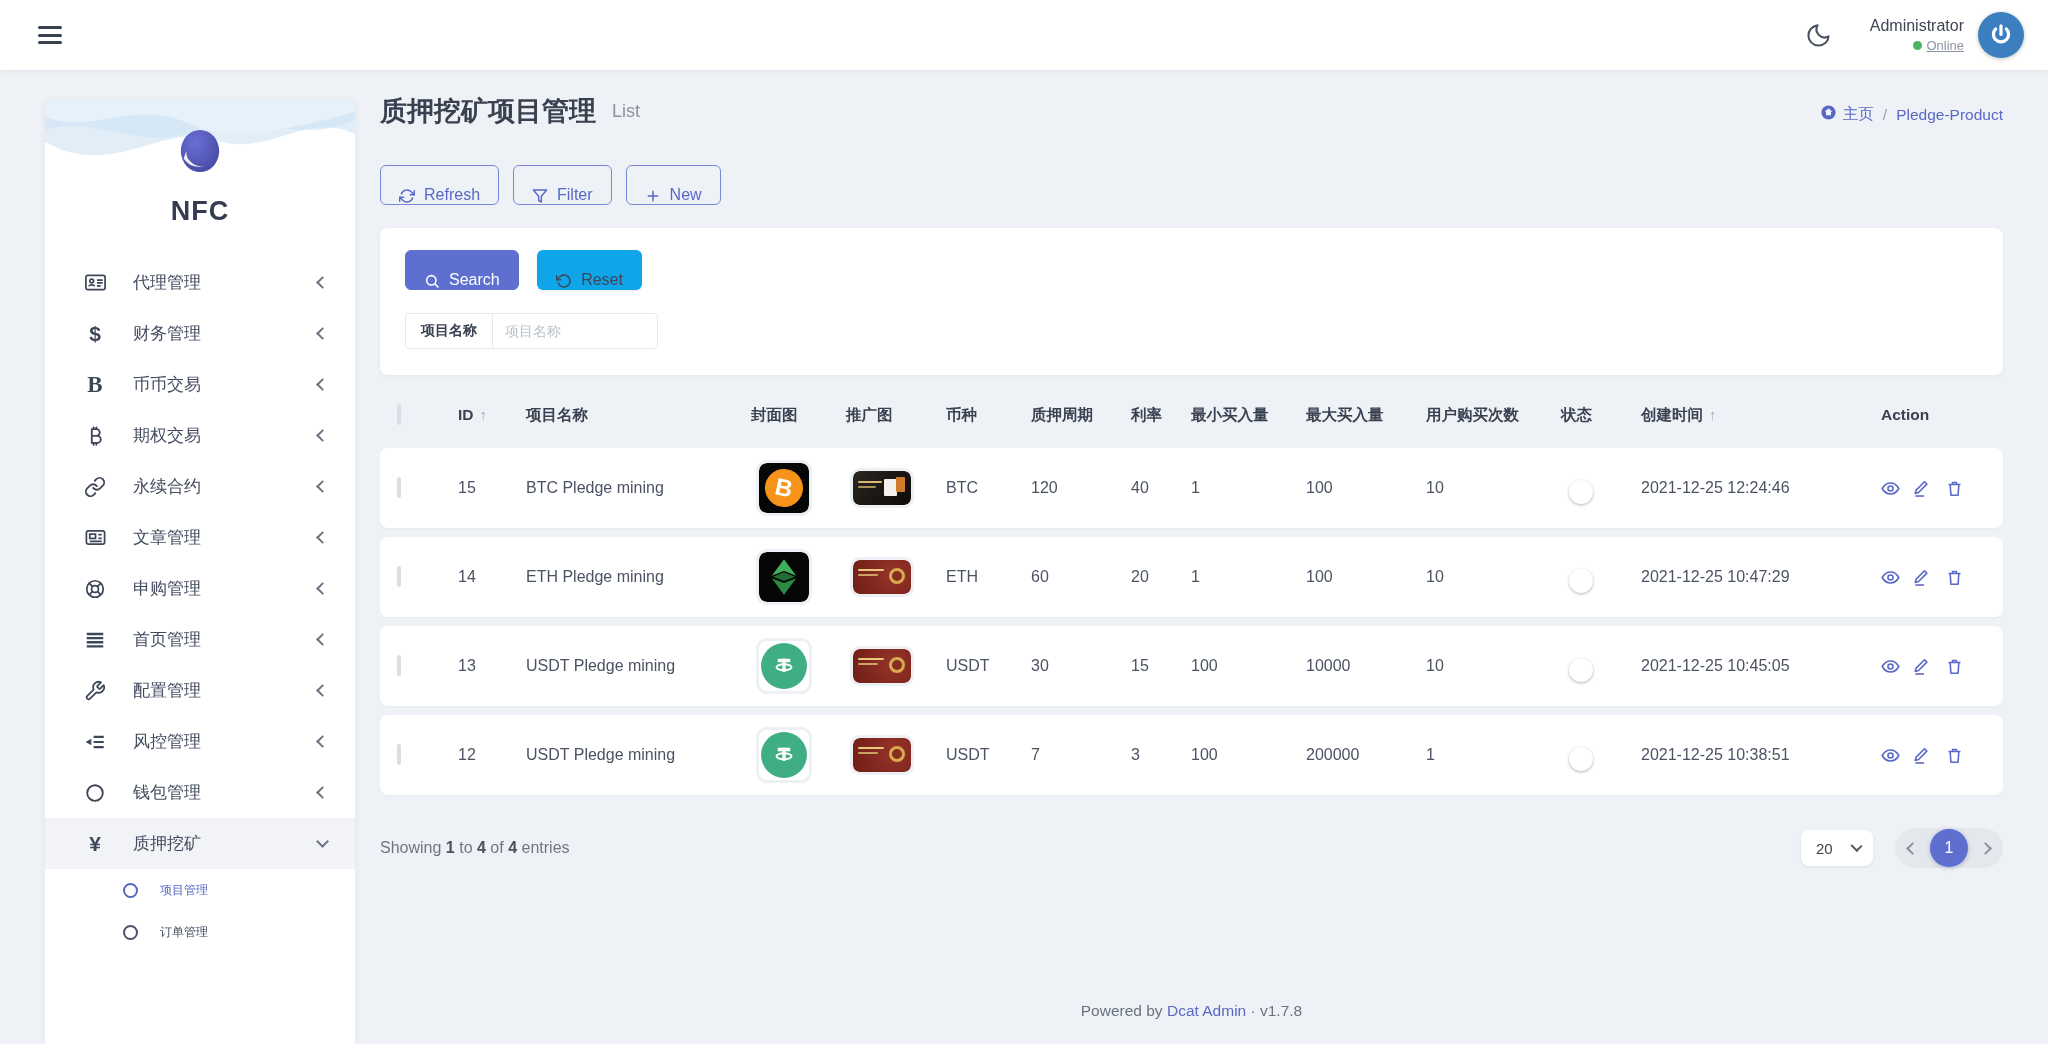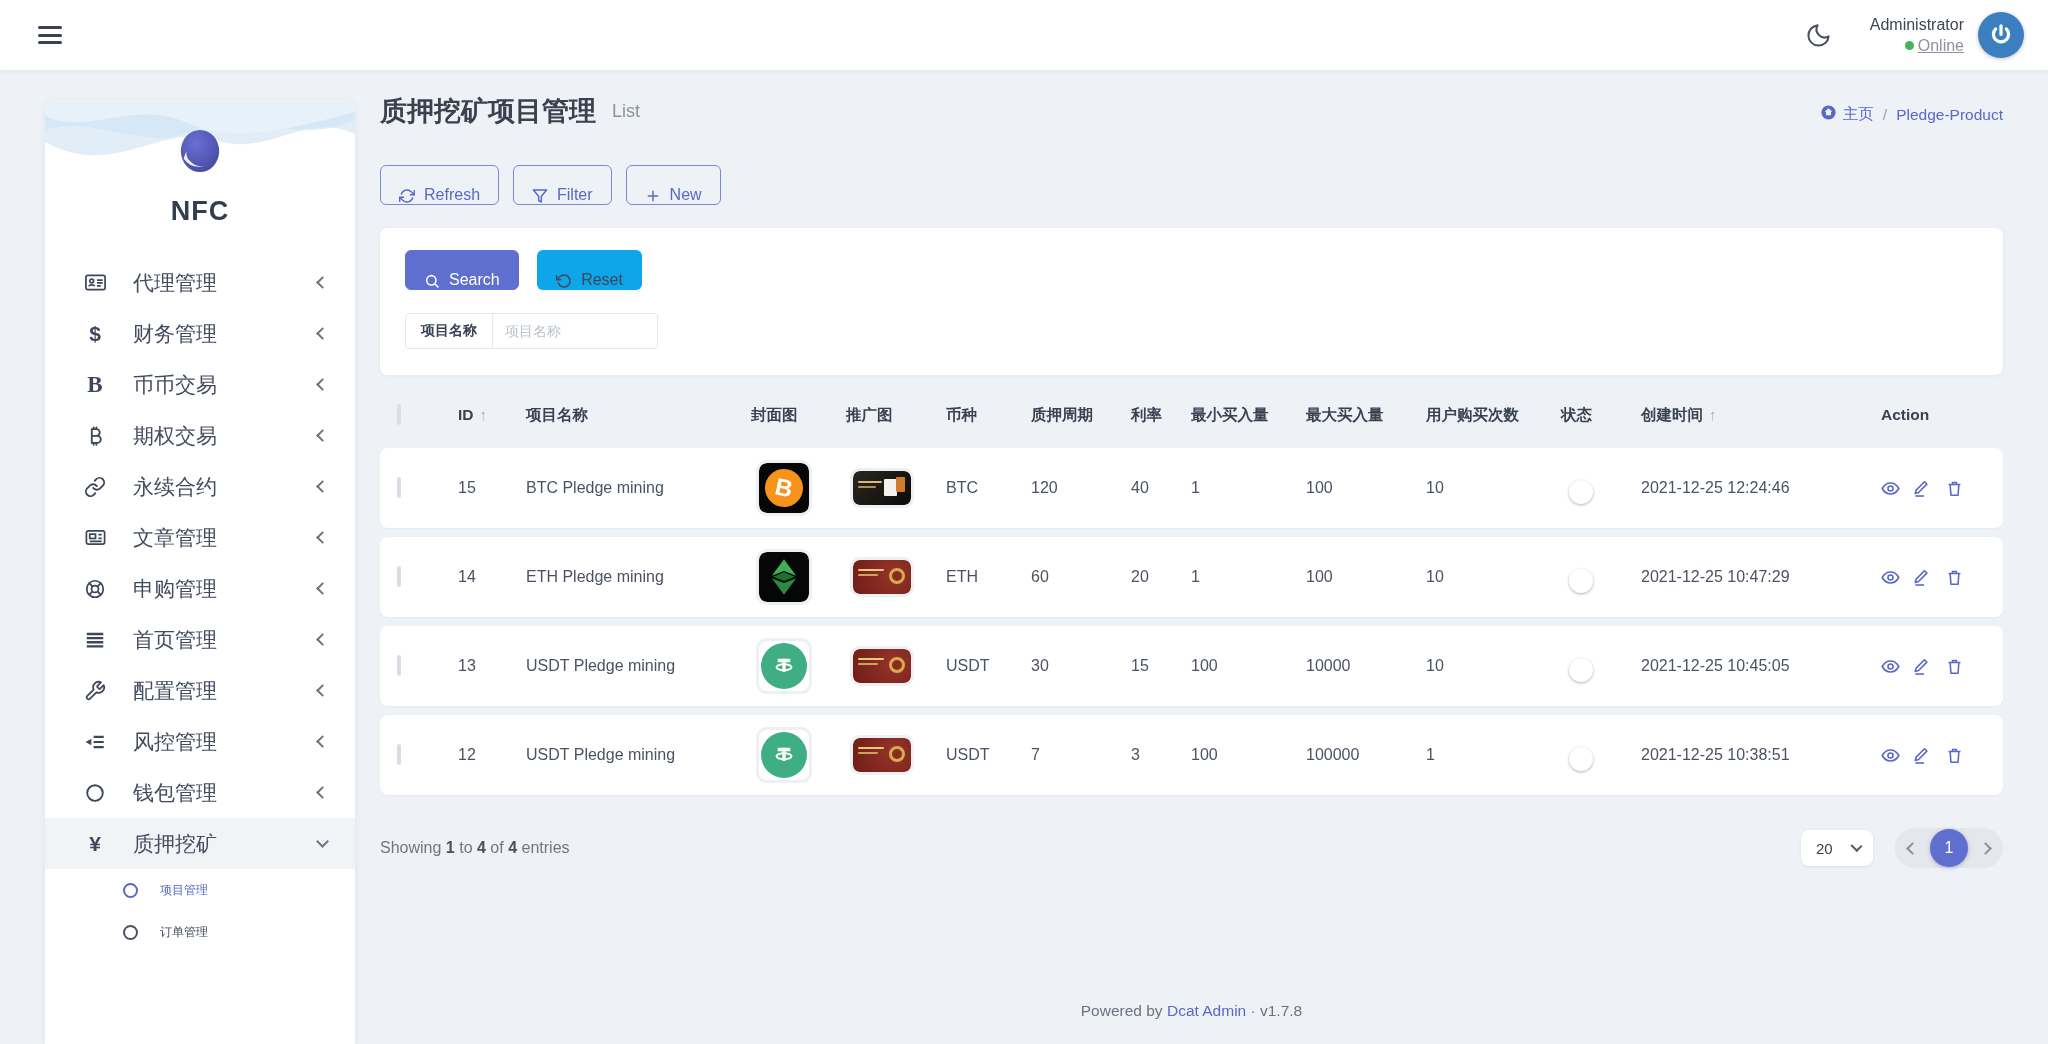--- a/index.html
+++ b/index.html
@@ -11,35 +11,35 @@
   .topbar { position:absolute; top:0; left:0; width:2048px; height:70px; background:#fff;
             box-shadow:0 1px 5px rgba(40,50,70,.08); display:flex; align-items:center;
             justify-content:space-between; padding:0 24px 0 38px; z-index:5; }
   .hamburger { width:24px; height:18px; display:flex; flex-direction:column; justify-content:space-between; cursor:pointer; }
   .hamburger i { display:block; height:3px; border-radius:2px; background:#3a4150; }
   .top-right { display:flex; align-items:center; gap:38px; }
   .moon { color:#4a5160; display:flex; }
   .userblock { display:flex; align-items:center; gap:14px; }
   .usertext { text-align:right; }
   .username { font-size:16px; color:#3f4553; }
-  .userstatus { font-size:16px; color:#8c93a0; display:flex; align-items:center; justify-content:flex-end; gap:4px; margin-top:3px;text-decoration:underline; }
+  .userstatus { font-size:13px; color:#8c93a0; display:flex; align-items:center; justify-content:flex-end; gap:4px; margin-top:3px;text-decoration:underline; }
   .dot-online { width:9px; height:9px; border-radius:50%; background:#48b461; display:inline-block; }
   .avatar { width:46px; height:46px; border-radius:50%; background:#3c7fc0; display:flex; align-items:center; justify-content:center; box-shadow:0 1px 4px rgba(0,0,0,.25); }
 
   
   .sidebar { position:absolute; top:100px; left:45px; width:310px; height:944px; background:#fff;
              border-radius:6px 6px 0 0; box-shadow:0 1px 6px rgba(40,50,70,.07); overflow:hidden; z-index:3; }
   .wave { position:absolute; top:0; left:0; width:310px; height:92px; }
   .logo-wrap { position:relative; padding-top:28px; text-align:center; }
   .logo-ball { width:46px; height:46px; margin:0 auto; display:block; }
   .logo-text { margin-top:22px; font-size:27px; font-weight:800; letter-spacing:1px; color:#343c52; }
   .nav { margin-top:30px; }
   .nav-item { height:51px; display:flex; align-items:center; padding:0 28px 0 38px; color:#434b5e; cursor:pointer; }
   .nav-item .nicon { width:24px; height:24px; display:flex; align-items:center; justify-content:center; color:#3e4659; flex:0 0 24px; }
-  .nav-item .nlabel { font-size:21px; margin-left:26px; flex:1; }
+  .nav-item .nlabel { font-size:17px; margin-left:26px; flex:1; }
   .glyph-ic { font-size:21px; font-weight:700; color:#3e4659; }
   .glyph-serif { font-family:"Liberation Serif","DejaVu Serif",serif; font-size:23px; }
   .chev { width:9px; height:9px; border-top:2px solid #6b7383; border-left:2px solid #6b7383; flex:0 0 9px; }
   .chev.left { transform:rotate(-45deg); }
   .chev.down { transform:rotate(225deg); margin-top:-4px; }
   .nav-item.expanded { background:#f2f3f6; }
   .subnav .nav-item { height:42px; padding-left:78px; }
   .subdot { width:15px; height:15px; border-radius:50%; border:2px solid #4a5264; flex:0 0 15px; }
   .subnav .nlabel { font-size:12px; margin-left:22px; font-weight:400; }
   .subnav .active { color:#5868c5; font-weight:700; }
@@ -582,21 +582,21 @@
                 <i class="pline l1"></i>
                 <i class="pline l2"></i>
                 <i class="ring"></i>
               </span>
             </span>
           </div>
         <div class="td">USDT</div>
         <div class="td">7</div>
         <div class="td">3</div>
         <div class="td">100</div>
-        <div class="td">100000</div>
+        <div class="td">200000</div>
         <div class="td">1</div>
         <div class="td"><span class="toggle"><span class="knob"></span></span></div>
         <div class="td">2021-12-25 10:38:51</div>
         <div class="actions">
           <span class="act">
               <svg width="19" height="19" viewBox="0 0 24 24" fill="none" stroke="currentColor" stroke-width="2">
                 <path d="M1.5 12S5.5 5 12 5s10.5 7 10.5 7-4 7-10.5 7S1.5 12 1.5 12z"></path>
                 <circle cx="12" cy="12" r="3.2"></circle>
               </svg>
             </span>

